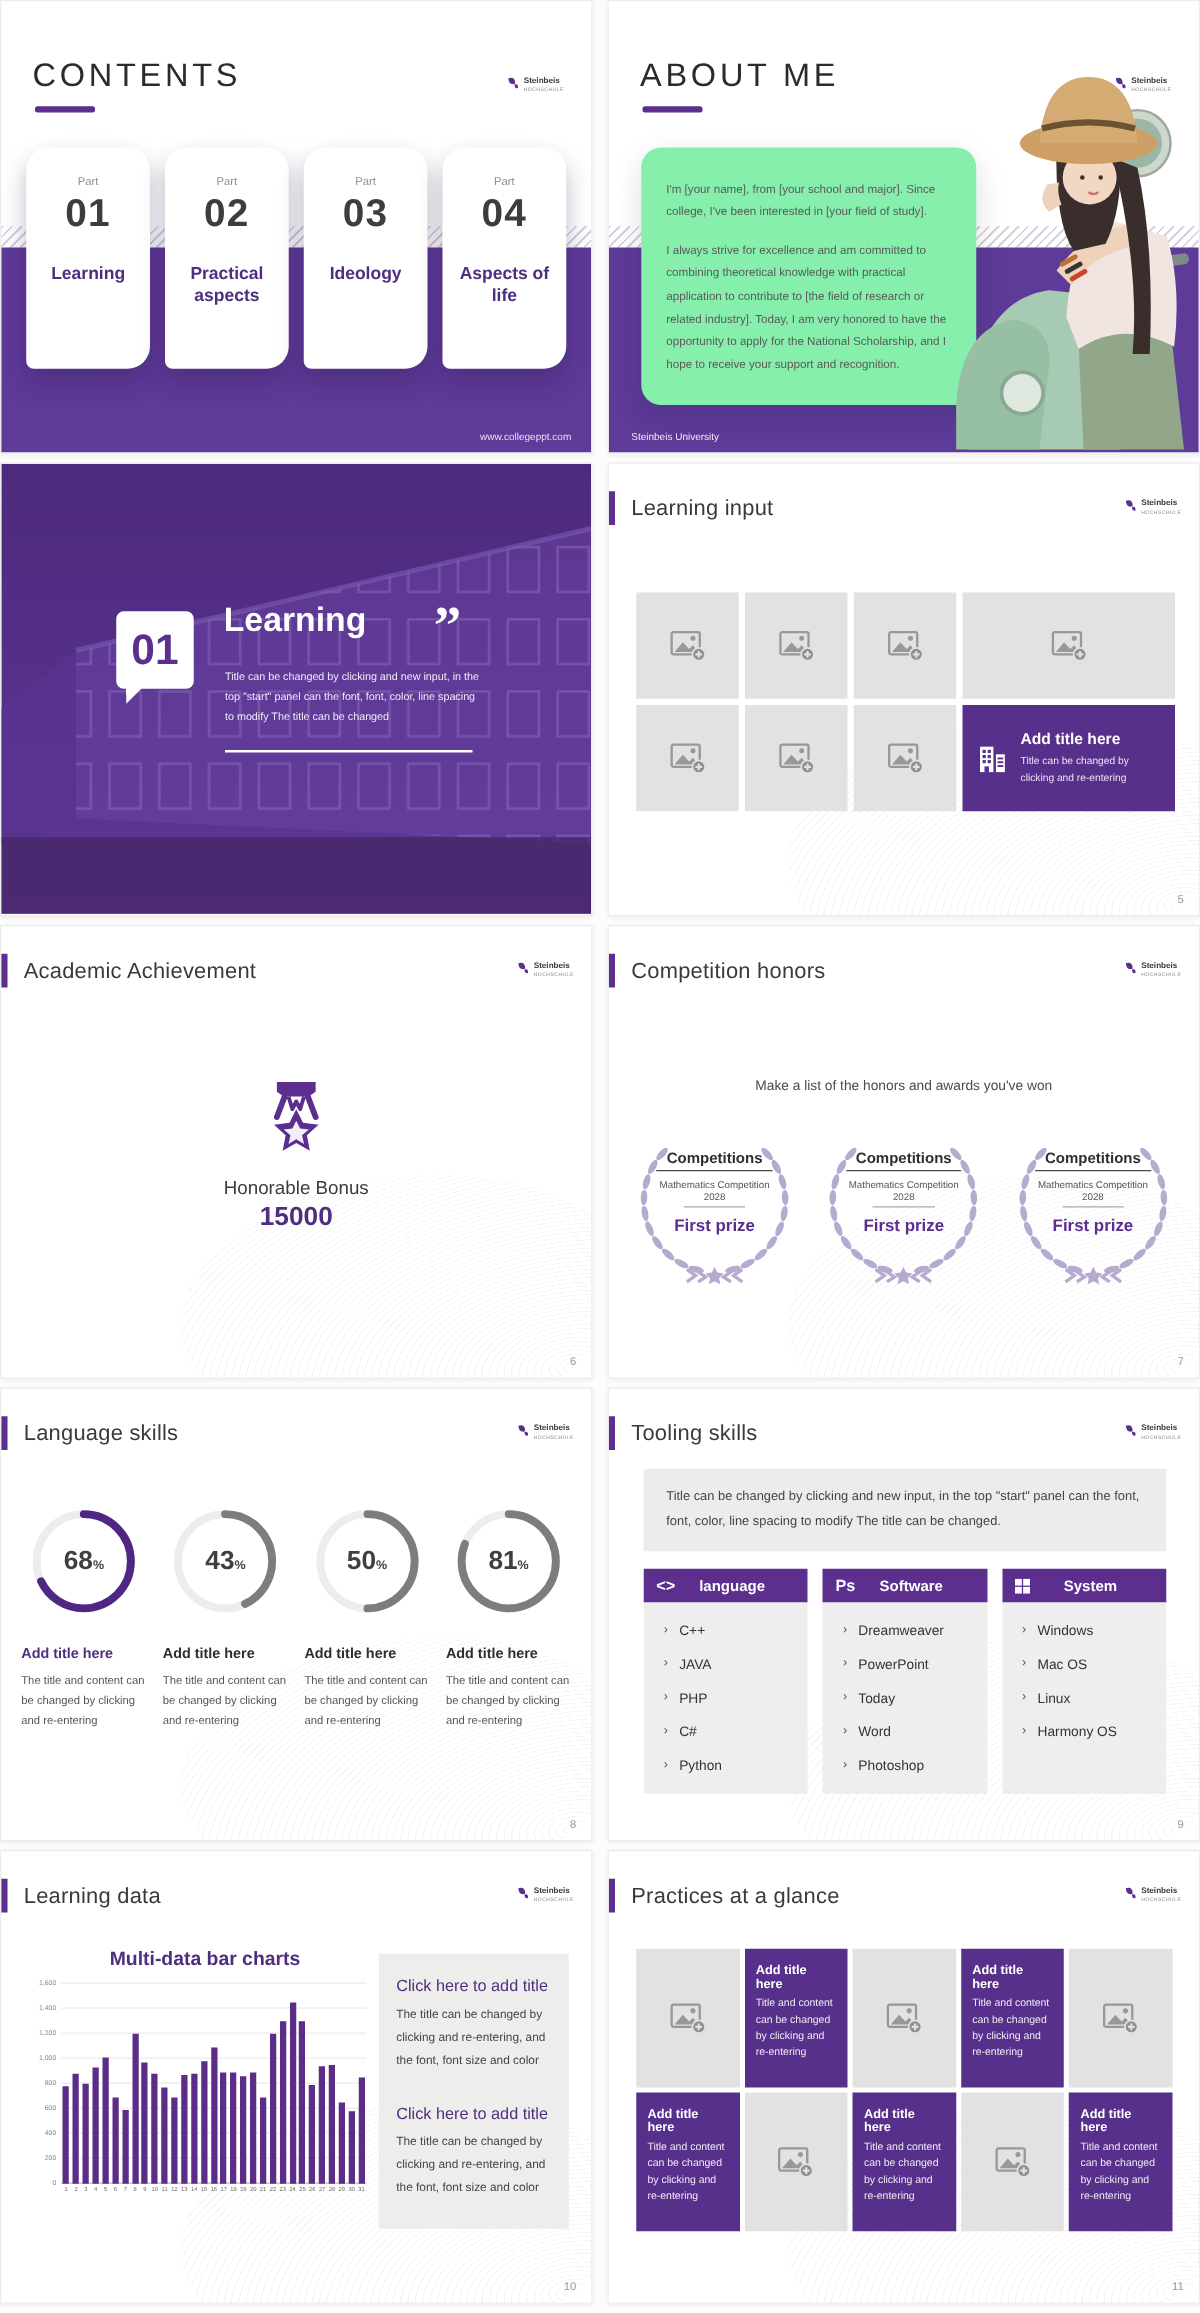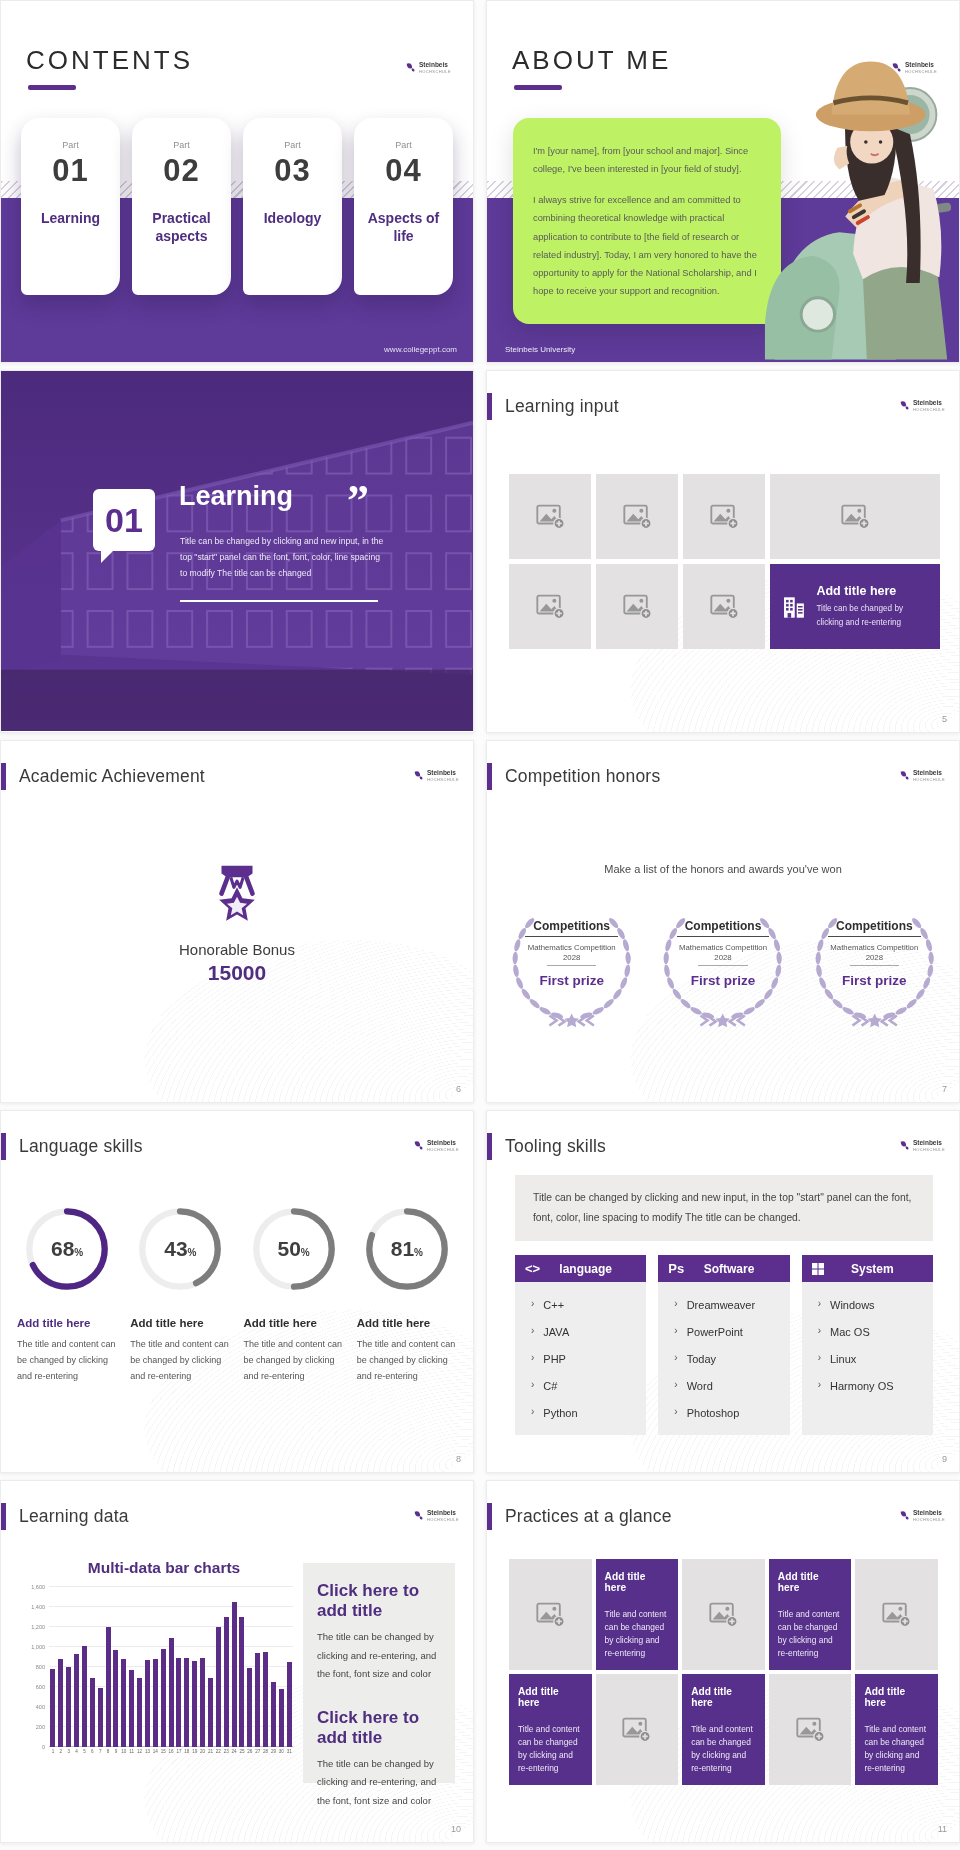--- a/index.html
+++ b/index.html
@@ -25,21 +25,21 @@
   .band{position:absolute;left:0;right:0;top:197px;bottom:0;background:#5e3a99;z-index:1;}
   .ph{background:#e3e1e1;display:flex;align-items:center;justify-content:center;}
   
   .cards{position:absolute;left:20px;right:20px;top:117px;display:flex;gap:12px;z-index:3;}
   .pcard{flex:1;height:177px;background:#fff;border-radius:18px 18px 18px 6px;box-shadow:0 10px 20px rgba(40,20,70,.28);text-align:center;}
   .pcard-part{margin-top:22px;font-size:9px;color:#8f8f8f;}
   .pcard-num{margin-top:3px;font-size:31px;font-weight:bold;color:#3d3d3d;letter-spacing:1px;}
   .pcard-label{margin-top:20px;font-size:14px;font-weight:bold;color:#4f2d7f;line-height:1.3;padding:0 5px;}
   .site{position:absolute;bottom:8px;right:16px;font-size:8px;color:rgba(255,255,255,.85);z-index:3;}
   
-  .about-card{position:absolute;left:26px;top:117px;width:268px;height:206px;background:#bef264;border-radius:16px;
+  .about-card{position:absolute;left:26px;top:117px;width:268px;height:206px;background:#86efac;border-radius:16px;
               box-shadow:0 8px 24px rgba(0,0,0,.13);padding:24px 20px;box-sizing:border-box;z-index:2;
               font-size:9.3px;color:#5a5a5a;line-height:1.95;}
   .about-card p{margin:0;}
   .about-card p + p{margin-top:13px;}
   .about-photo{position:absolute;right:2px;top:16px;width:196px;height:346px;z-index:3;}
   .uni{position:absolute;bottom:8px;left:18px;font-size:8px;color:rgba(255,255,255,.9);z-index:3;}
   
   .sec-bg{position:absolute;inset:0;}
   .bubble{position:absolute;left:92px;top:118px;width:62px;height:62px;background:#fff;border-radius:6px;z-index:3;
           display:flex;align-items:center;justify-content:center;font-size:34px;font-weight:bold;color:#5c2f8e;}
@@ -97,28 +97,28 @@
   .chart{position:absolute;left:48px;top:106px;width:244px;height:160px;z-index:2;}
   .gline{position:absolute;left:0;right:0;height:1px;background:#ececec;}
   .gline0{background:#bbb;}
   .ylab{position:absolute;right:100%;margin-right:4px;font-size:5.5px;color:#888;white-space:nowrap;}
   .bars{position:absolute;inset:0;display:flex;align-items:flex-end;}
   .slot{flex:1;display:flex;align-items:flex-end;justify-content:center;height:100%;}
   .bar{width:65%;background:#5b2d86;}
   .xlabels{position:absolute;left:48px;top:268px;width:244px;display:flex;z-index:2;}
   .xslot{flex:1;text-align:center;font-size:4.6px;color:#666;}
   .side-box{position:absolute;left:302px;right:18px;top:82px;height:220px;background:#ededec;padding:18px 14px;box-sizing:border-box;z-index:2;}
-  .sb-h{font-size:17px;font-weight:bold;color:#4f2d7f;}
+  .sb-h{font-size:13px;font-weight:normal;color:#4f2d7f;}
   .sb-b{margin-top:7px;font-size:9.5px;color:#444;line-height:1.95;}
   .sb-blk + .sb-blk{margin-top:24px;}
   
   .prac-grid{position:absolute;left:22px;right:21px;top:78px;display:grid;grid-template-columns:repeat(5,1fr);grid-auto-rows:111px;gap:4px;z-index:2;}
   .ptile{background:#56308a;color:#fff;padding:12px 9px 0;box-sizing:border-box;}
   .ptile-t{font-size:10.2px;font-weight:bold;}
-  .ptile-b{font-size:8.4px;line-height:1.55;color:#efe9f6;margin-top:15px;}
+  .ptile-b{font-size:8.4px;line-height:1.55;color:#efe9f6;margin-top:3px;}
 </style>
 </head>
 <body>
 
 <div class="deck">
 
   <section class="slide">
     <div class="bigtitle">CONTENTS</div>
     <div class="underbar"></div>
     <div class="logo logo--low">

